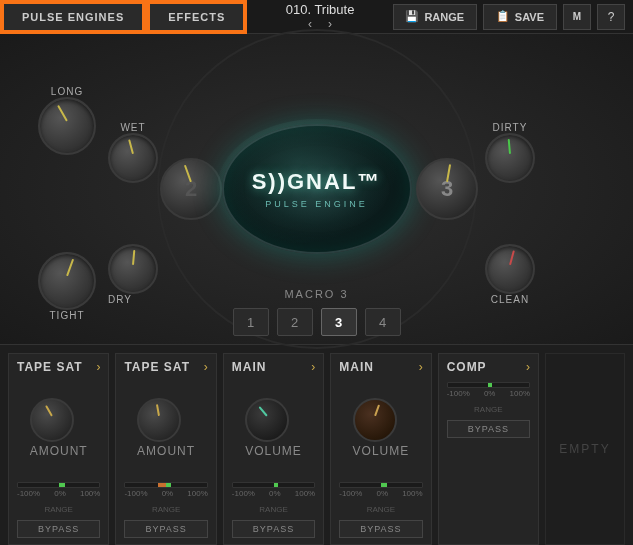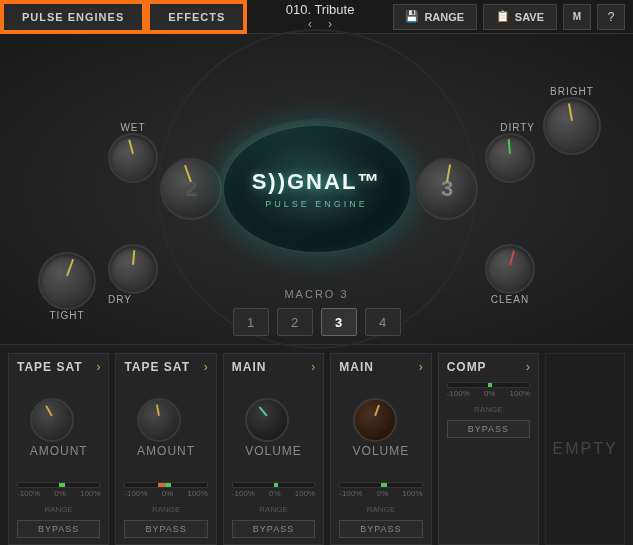--- a/index.html
+++ b/index.html
@@ -312,21 +312,21 @@
       letter-spacing: 1px;
       text-transform: uppercase;
       padding: 3px 0;
       cursor: pointer;
       width: 100%;
       margin-top: 4px;
       text-align: center;
     }
 
     .empty-label {
-      font-size: 16px;
+      font-size: 12px;
       color: #444;
       text-transform: uppercase;
       letter-spacing: 2px;
     }
 
     
     .engine-arc {
       position: absolute;
       width: 320px;
       height: 320px;
@@ -402,20 +402,26 @@
       <span>SAVE</span>
     </button>
     <button class="icon-btn-small" style="font-size:10px;font-weight:bold;">M</button>
     <button class="icon-btn-small">?</button>
   </div>
 </div>
 
 <div class="engine-area">
   <div class="engine-arc"></div>
 
+  <div class="knob-ring" style="position:absolute;top:52px;left:38px;align-items:center;">
+    <span class="knob-label">LONG</span>
+    <div class="knob-v2">
+      <div class="indicator-line ind-yellow" style="transform: translateX(-50%) rotate(-30deg);"></div>
+    </div>
+  </div>
 
   <div class="knob-ring" style="position:absolute;top:218px;left:38px;align-items:center;">
     <div class="knob-v2">
       <div class="indicator-line ind-yellow" style="transform: translateX(-50%) rotate(20deg);"></div>
     </div>
     <span class="knob-label">TIGHT</span>
   </div>
 
   <div class="knob-ring" style="position:absolute;top:88px;left:108px;align-items:center;">
     <span class="knob-label">WET</span>
@@ -443,40 +449,34 @@
     <span class="logo-sub">PULSE ENGINE</span>
   </div>
 
   <div class="side-knob-right">
     <div style="width:62px;height:62px;border-radius:50%;background:radial-gradient(circle at 38% 35%,#555,#1a1a1a);border:2px solid #3a3a3a;display:flex;align-items:center;justify-content:center;position:relative;">
       <span style="font-size:22px;color:#888;font-weight:bold;">3</span>
       <div style="position:absolute;width:2px;height:18px;background:#c8b84a;top:4px;left:50%;transform:translateX(-50%) rotate(10deg);transform-origin:bottom center;border-radius:1px;"></div>
     </div>
   </div>
 
-  <div class="knob-ring" style="position:absolute;top:88px;right:98px;align-items:flex-end;margin-left:24px;">
+  <div class="knob-ring" style="position:absolute;top:88px;right:98px;align-items:center;margin-left:24px;">
     <span class="knob-label">DIRTY</span>
     <div class="knob-v2" style="width:50px;height:50px;">
       <div class="indicator-line ind-green" style="transform: translateX(-50%) rotate(-5deg);height:15px;"></div>
     </div>
   </div>
 
   <div class="knob-ring" style="position:absolute;top:210px;right:98px;align-items:center;">
     <div class="knob-v2" style="width:50px;height:50px;">
       <div class="indicator-line ind-red" style="transform: translateX(-50%) rotate(15deg);height:15px;"></div>
     </div>
     <span class="knob-label">CLEAN</span>
   </div>
 
-  <div class="knob-ring" style="position:absolute;top:52px;right:32px;align-items:center;">
-    <span class="knob-label">BRIGHT</span>
-    <div class="knob-v2">
-      <div class="indicator-line ind-yellow" style="transform: translateX(-50%) rotate(-10deg);"></div>
-    </div>
-  </div>
 
 
   <div class="macro-label">MACRO 3</div>
 
   <div class="pulse-tabs">
     <div class="pulse-tab">1</div>
     <div class="pulse-tab">2</div>
     <div class="pulse-tab active">3</div>
     <div class="pulse-tab">4</div>
   </div>

